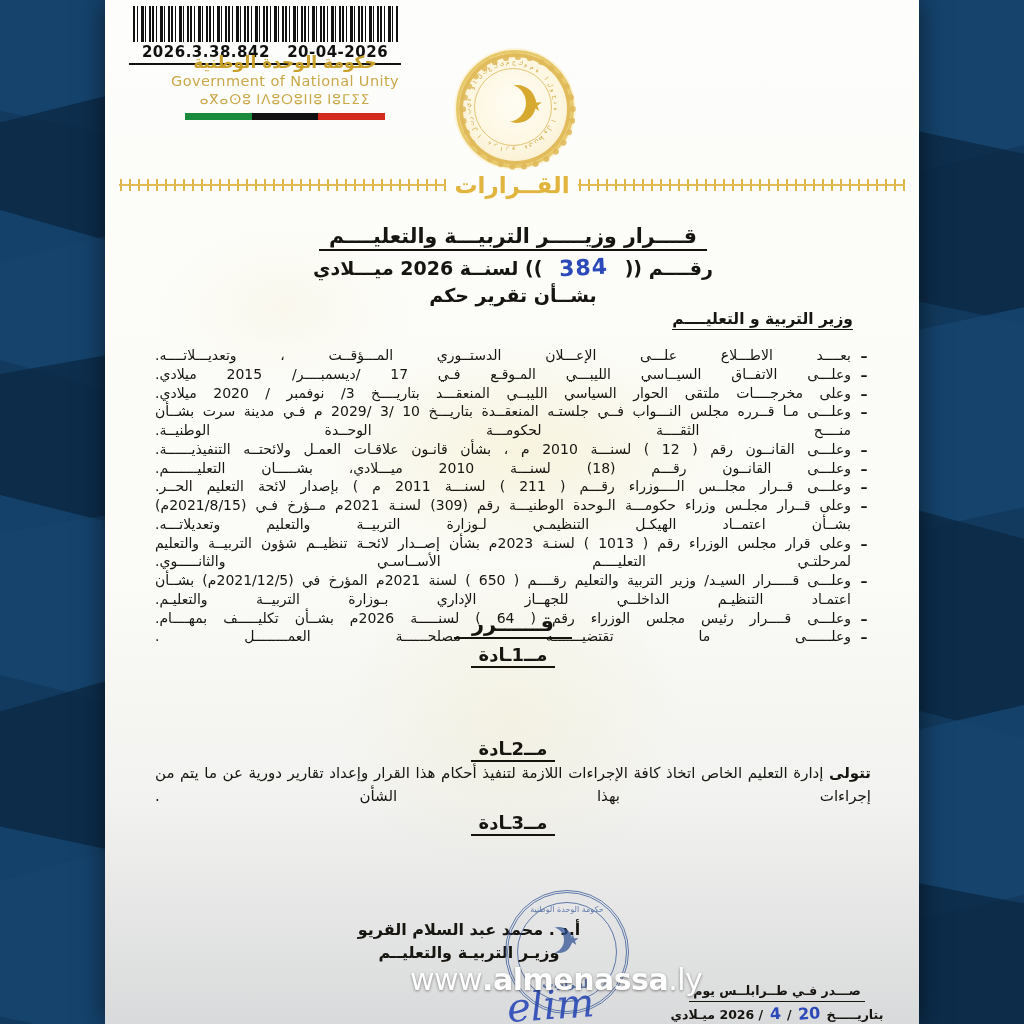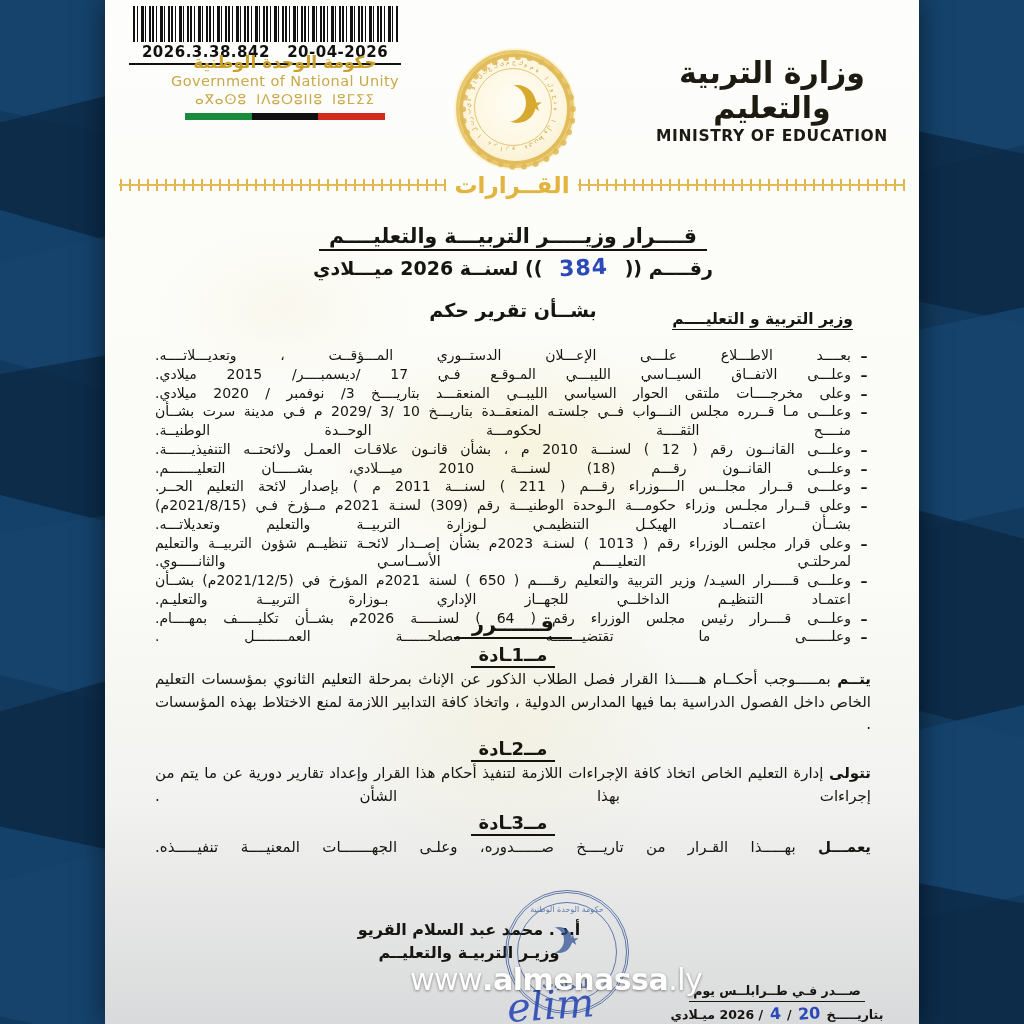--- a/index.html
+++ b/index.html
@@ -46,21 +46,21 @@
     letter-spacing:.5px;margin-top:1px;white-space:nowrap;}
   .barcode-num span{margin:14px 6px;font-weight:bold;}
   .barcode-rule{height:2px;background:#111;width:272px;margin:2px auto 0;}
 
   
   .header{position:absolute;left:0;top:48px;width:814px;height:112px;}
   .gnu{position:absolute;left:45px;top:4px;width:270px;text-align:center;color:#c9a227;}
   .gnu .ar{font-size:17px;font-weight:bold;letter-spacing:3px;direction:rtl;color:#c8a02a;}
   .gnu .en{font-size:14.5px;letter-spacing:.4px;color:#c9a84a;margin-top:1px;}
   .gnu .tif{font-size:13.5px;letter-spacing:1px;color:#c9a84a;margin-top:2px;
-    font-family:Liberation Mono, monospace;}
+    font-family:Liberation Serif, serif;}
   .gnu .lat{font-size:15px;letter-spacing:.3px;color:#c9a84a;margin-top:0px;}
   .flagbar{display:flex;width:200px;height:7px;margin:5px auto 0;}
   .flagbar b{display:block;flex:1;}
   .flagbar b:nth-child(1){background:#1a8a3c;}
   .flagbar b:nth-child(2){background:#111;}
   .flagbar b:nth-child(3){background:#d12b1e;}
 
   .emblem{position:absolute;left:337px;top:-2px;width:140px;height:128px;}
   .emblem .ring{position:absolute;left:14px;top:4px;width:112px;height:112px;border-radius:50%;
     border:3px solid #e8c96a;
@@ -97,21 +97,21 @@
 
   
   .doc{position:absolute;left:0;top:0;width:814px;height:1024px;direction:rtl;color:#171510;}
   .title{position:absolute;right:36px;top:224px;width:740px;text-align:center;}
   .title .l1{font-size:20.5px;font-weight:bold;letter-spacing:1px;display:inline-block;
     border-bottom:2px solid #16130c;padding:0 10px 1px;}
   .title .l2{font-size:19px;font-weight:bold;margin-top:4px;letter-spacing:.5px;}
   .title .l2 .hand{font-family:"DejaVu Sans",sans-serif;color:#2b49b8;font-size:22px;
     font-weight:bold;letter-spacing:1px;padding:0 10px;transform:rotate(-3deg);
     display:inline-block;}
-  .title .l3{font-size:19px;font-weight:bold;margin-top:19px;letter-spacing:1px;}
+  .title .l3{font-size:19px;font-weight:bold;margin-top:4px;letter-spacing:1px;}
 
   .byline{position:absolute;right:66px;top:310px;font-size:15.5px;font-weight:bold;
     border-bottom:1.5px solid #16130c;padding-bottom:1px;}
 
   .clauses{position:absolute;right:48px;top:346px;width:716px;font-size:14px;line-height:1.34;}
   .clause{display:flex;gap:6px;align-items:flex-start;margin-bottom:0px;}
   .clause .dash{flex:0 0 14px;text-align:center;color:#16130c;font-weight:bold;
     transform:translateY(1px);}
   .clause .txt{flex:1;text-align:justify;text-align-last:justify;letter-spacing:0px;word-spacing:3px;}
 
@@ -254,24 +254,20 @@
             <span style="transform: translate(-32.0313px, -35.7491px) rotate(318.14deg);">ت</span>
             <span style="transform: translate(-26.4849px, -40.0319px) rotate(326.512deg);">ع</span>
             <span style="transform: translate(-20.3739px, -43.4615px) rotate(334.884deg);">ل</span>
             <span style="transform: translate(-13.8288px, -45.9648px) rotate(343.256deg);">ي</span>
             <span style="transform: translate(-6.98886px, -47.4885px) rotate(351.628deg);">م</span>
           </div>
         <div class="crescent"></div>
         <div class="star">★</div>
       </div>
 
-      <div class="moe">
-        <div class="ar">وزارة التربية والتعليم</div>
-        <div class="en">MINISTRY OF EDUCATION</div>
-      </div>
     </div>
 
     <div class="band">
       <div class="chain"></div>
       <div class="word">القــرارات</div>
       <div class="chain"></div>
     </div>
 
     <div class="doc">
 
@@ -339,43 +335,35 @@
       </div>
 
       <div class="decide">
         <span>قــــــرر</span>
       </div>
 
       <div class="article" id="article1">
         <div class="art-head">
           <u><span>مــ</span><span>1</span><span>ـادة</span></u>
         </div>
-        <div class="art-body">
-          <b>يتــم</b>
-          <span>بمـــــوجب أحكــام هـــــذا القرار فصل الطلاب الذكور عن الإناث بمرحلة التعليم الثانوي بمؤسسات التعليم الخاص داخل الفصول الدراسية بما فيها المدارس الدولية ، واتخاذ كافة التدابير اللازمة لمنع الاختلاط بهذه المؤسسات .</span>
-        </div>
       </div>
 
       <div class="article" id="article2">
         <div class="art-head">
           <u><span>مــ</span><span>2</span><span>ـادة</span></u>
         </div>
         <div class="art-body">
           <b>تتولى</b>
           <span>إدارة التعليم الخاص اتخاذ كافة الإجراءات اللازمة لتنفيذ أحكام هذا القرار وإعداد تقارير دورية عن ما يتم من إجراءات بهذا الشأن .</span>
         </div>
       </div>
 
       <div class="article" id="article3">
         <div class="art-head">
           <u><span>مــ</span><span>3</span><span>ـادة</span></u>
-        </div>
-        <div class="art-body last">
-          <b>يعمـــل</b>
-          <span>بهـــــذا القـرار من تاريــــخ صــــــدوره، وعلـى الجهـــــــات المعنيــــة تنفيـــــذه.</span>
         </div>
       </div>
 
       <div class="sign">
         <div>أ.د . محمد عبد السلام القريو</div>
         <div>وزيـر التربيـة والتعليــم</div>
       </div>
       <div class="signature-scribble">elim</div>
 
       <div class="stamp">

